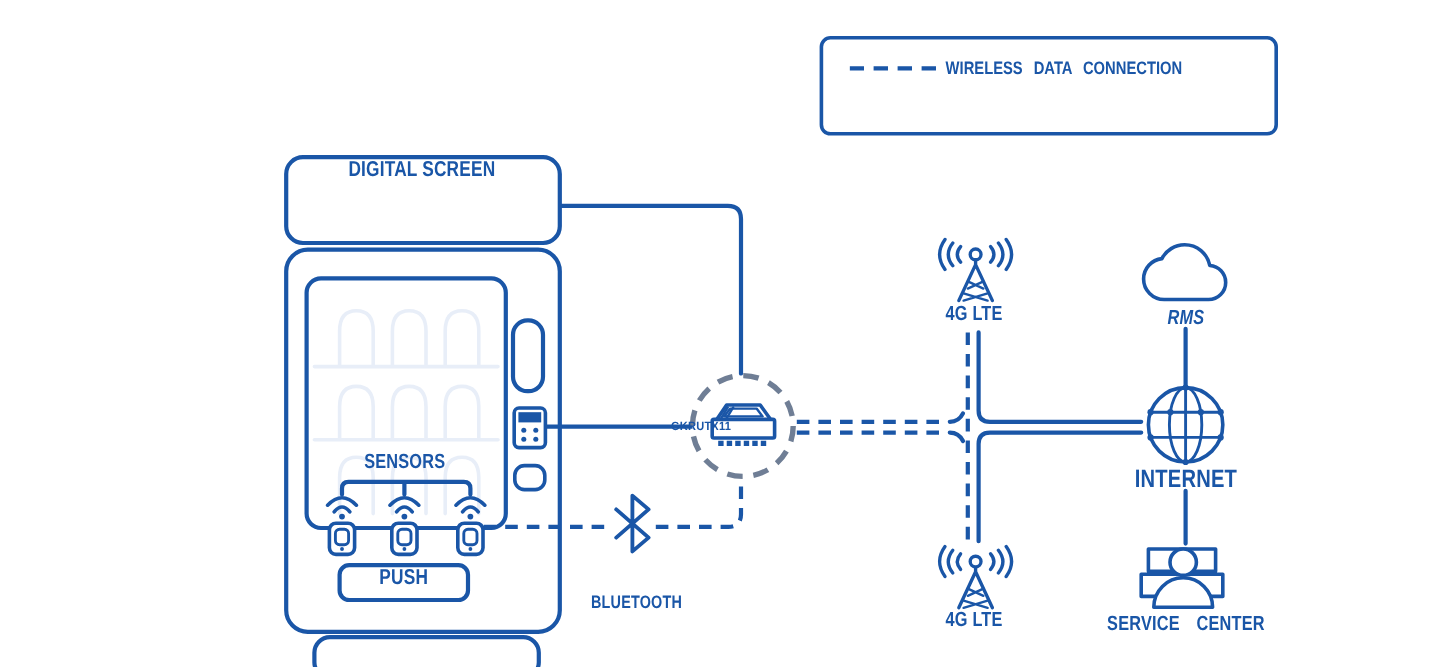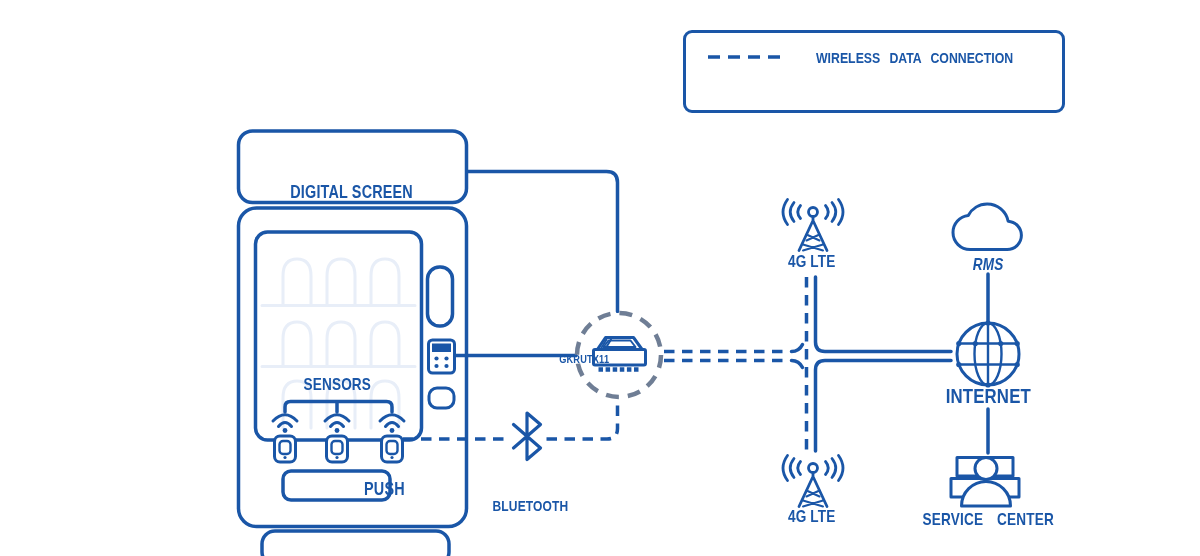--- a/index.html
+++ b/index.html
@@ -13,29 +13,29 @@
   .t28{stroke-width:2.8;}
   .t24{stroke-width:2.4;}
   .t2{stroke-width:2;}
   .dashA{stroke-dasharray:10.5 7.5;stroke-linecap:butt;}
   .wfill{fill:#fff;}
   .dot{fill:#1A56A7;stroke:none;}
   .faint{stroke:#E8EEF8;fill:none;stroke-width:3;stroke-linecap:round;stroke-linejoin:round;}
   .grayc{stroke:#6F7E95;fill:#fff;stroke-width:4.5;stroke-dasharray:13 9;stroke-linecap:butt;}
 
   
-  .lbl{position:absolute;display:flex;align-items:flex-end;justify-content:center;
+  .lbl{position:absolute;display:flex;align-items:flex-start;justify-content:center;
        color:#1A56A7;font-weight:bold;}
   .cond{display:inline-block;transform:scaleX(0.8);white-space:nowrap;letter-spacing:0.2px;}
   .col{flex-direction:row;line-height:19px;}
 
   
   .legend{position:absolute;left:683px;top:30px;width:382px;height:83px;
           border:3px solid #1A56A7;border-radius:9px;box-sizing:border-box;}
-  .legend-row{position:absolute;left:22px;height:20px;display:flex;align-items:center;gap:36px;}
+  .legend-row{position:absolute;left:22px;height:20px;display:flex;align-items:center;gap:8px;}
   .legend-text{color:#1A56A7;font-weight:bold;font-size:15px;word-spacing:7px;
                transform:scaleX(0.82);transform-origin:0 50%;white-space:nowrap;display:inline-block;}
 </style>
 </head>
 <body>
 
 <div class="stage">
 
   <svg class="diagram" width="1200" height="556" viewBox="0 0 1200 556">
     <defs>
@@ -161,21 +161,21 @@
   </svg>
 
   <div class="lbl" style="left:238px;top:131px;width:228px;height:72px;font-size:18px;">
     <span class="cond">DIGITAL SCREEN</span>
   </div>
 
   <div class="lbl" style="left:257px;top:375px;width:160px;height:20px;font-size:17px;">
     <span class="cond">SENSORS</span>
   </div>
 
-  <div class="lbl" style="left:283px;top:471px;width:107px;height:29px;font-size:18px;padding-left:48px;">
+  <div class="lbl" style="left:283px;top:471px;width:107px;height:29px;font-size:18px;">
     <span class="cond">PUSH</span>
   </div>
 
   <div class="lbl" style="left:455px;top:466px;width:150px;height:20px;font-size:15px;margin-top:28px;">
     <span class="cond">BLUETOOTH</span>
   </div>
 
   <div class="lbl" style="left:559px;top:350px;width:51px;height:15px;font-size:10px;letter-spacing:0;">
     <span class="cond" style="transform:scaleX(0.92);">GKRUTX11</span>
   </div>

